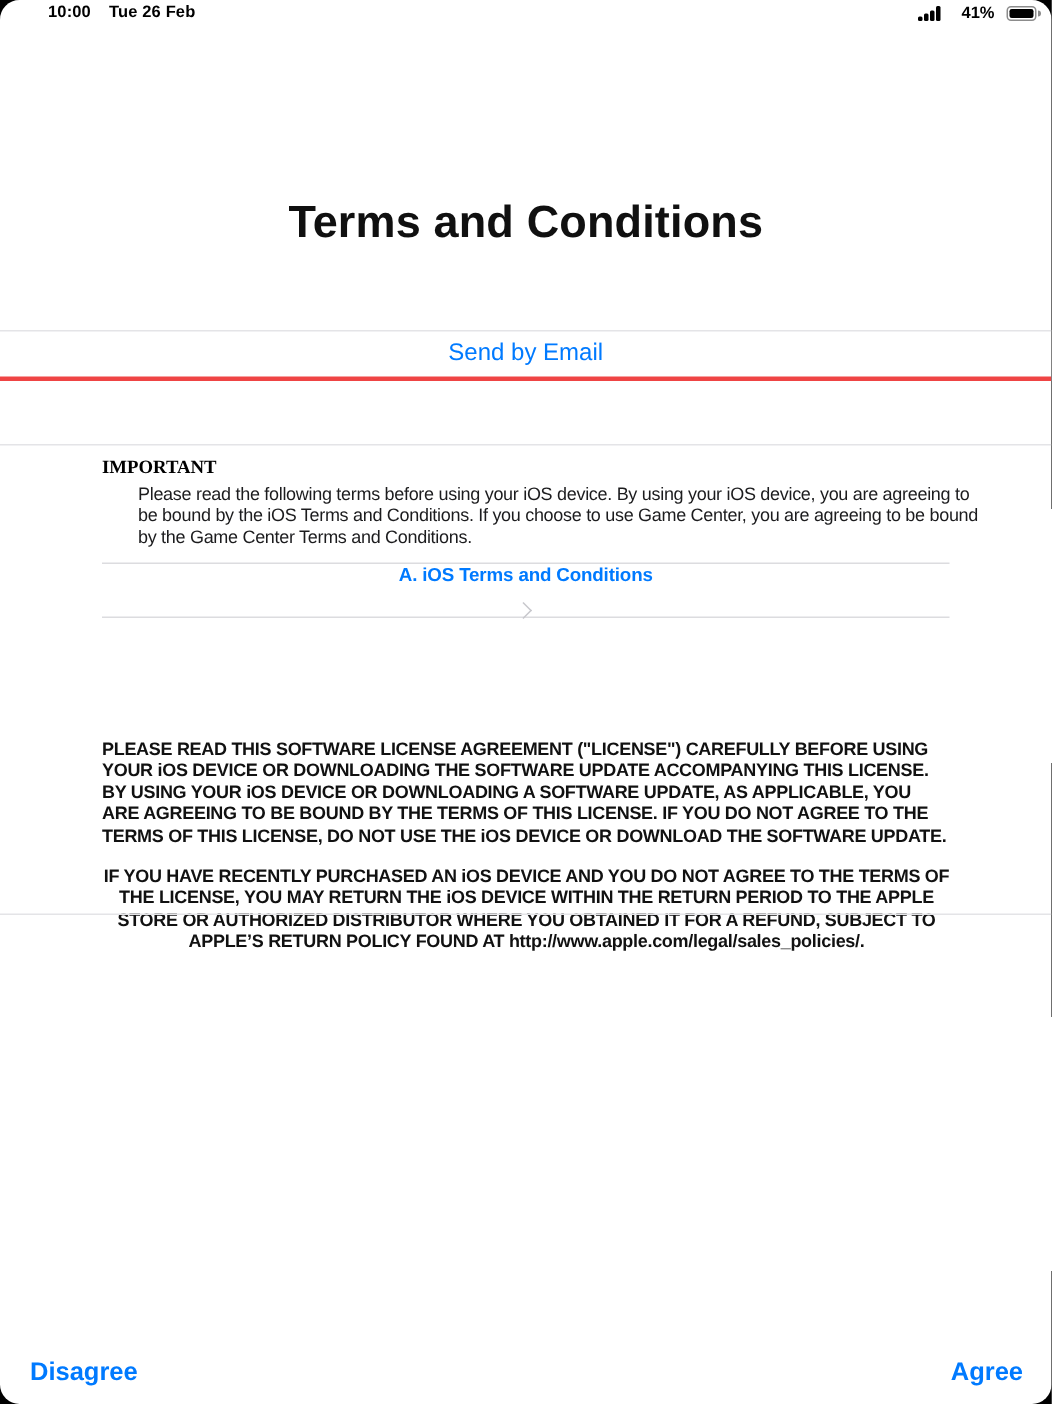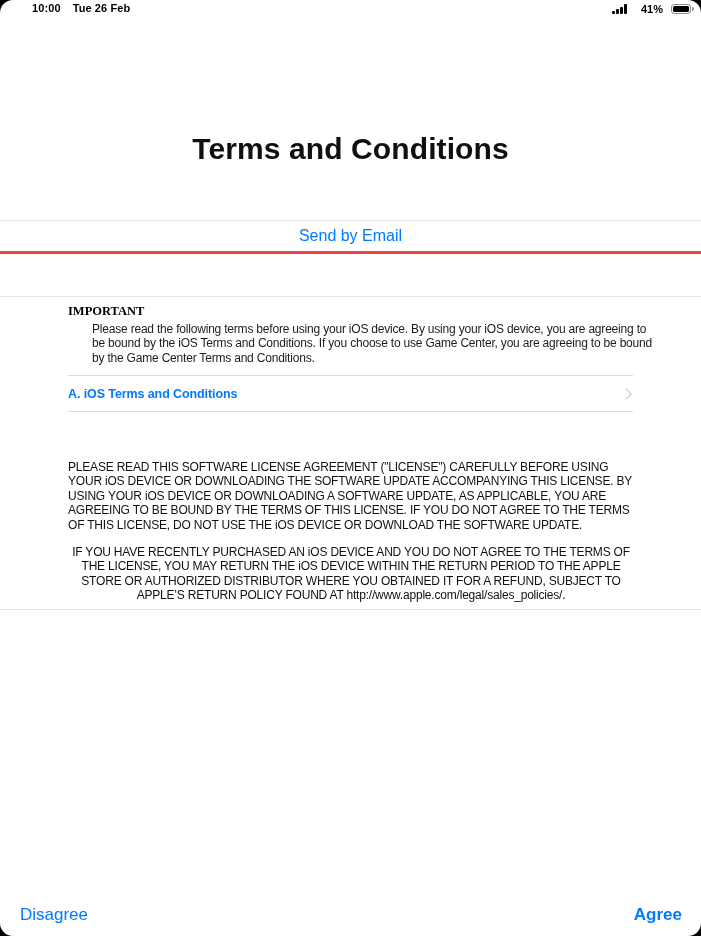--- a/index.html
+++ b/index.html
@@ -29,35 +29,35 @@
     border-top:1px solid #e4e4e7;border-bottom:3px solid #ef4444;
     display:flex;align-items:center;justify-content:center;background:#fff;}
   .send-row span{font-size:16px;color:#007aff;}
   .hairline-296{position:absolute;top:296px;left:0;width:701px;height:1px;background:#e4e4e7;}
 
   
   .important-heading{position:absolute;top:304px;left:68px;font-size:12.5px;font-weight:700;color:#000;font-family:Liberation Serif, serif;}
   .intro-paragraph{position:absolute;top:322px;left:68px;width:566px;font-size:12px;line-height:14.3px;letter-spacing:-0.2px;color:#1c1c1e;margin-left:24px;}
 
   .links-block{position:absolute;top:375px;left:68px;width:565px;border-top:1px solid #dcdcdf;}
-  .link-row{display:flex;align-items:center;justify-content:space-between;border-bottom:1px solid #dcdcdf;cursor:default;}
+  .link-row{display:flex;align-items:center;justify-content:space-between;border-bottom:1px solid #dcdcdf;cursor:default;flex-direction:column;}
   .link-row.row-a{height:35px;}
   .link-row.row-b{height:40px;}
   .link-row .label{font-size:12.5px;font-weight:700;color:#007aff;letter-spacing:-0.1px;}
   .chevron{display:block;width:7px;height:7px;border-top:1.8px solid #c7c7cc;border-right:1.8px solid #c7c7cc;transform:rotate(45deg);margin-right:3px;}
 
-  .license-paragraph{position:absolute;left:68px;width:566px;font-size:12px;font-weight:400;line-height:14.4px;letter-spacing:-0.2px;color:#111;}
+  .license-paragraph{position:absolute;left:68px;width:566px;font-size:12px;font-weight:700;line-height:14.4px;letter-spacing:-0.2px;color:#111;margin-top:32px;}
   .license-1{top:460px;}
   .license-2{top:545px;text-align:center;}
 
   .bottom-hairline{position:absolute;top:609px;left:0;width:701px;height:1px;background:#e4e4e7;}
 
   
   .footer-button{position:absolute;top:905px;font-size:17px;color:#007aff;cursor:default;}
-  .disagree-button{left:20px;}
+  .disagree-button{left:20px;font-weight:bold;}
   .agree-button{right:19px;font-weight:bold;}
 </style>
 </head>
 <body>
 
 <div class="screen">
 
   <div class="status-left">
     <span>10:00</span><span class="date">Tue 26 Feb</span>
   </div>

